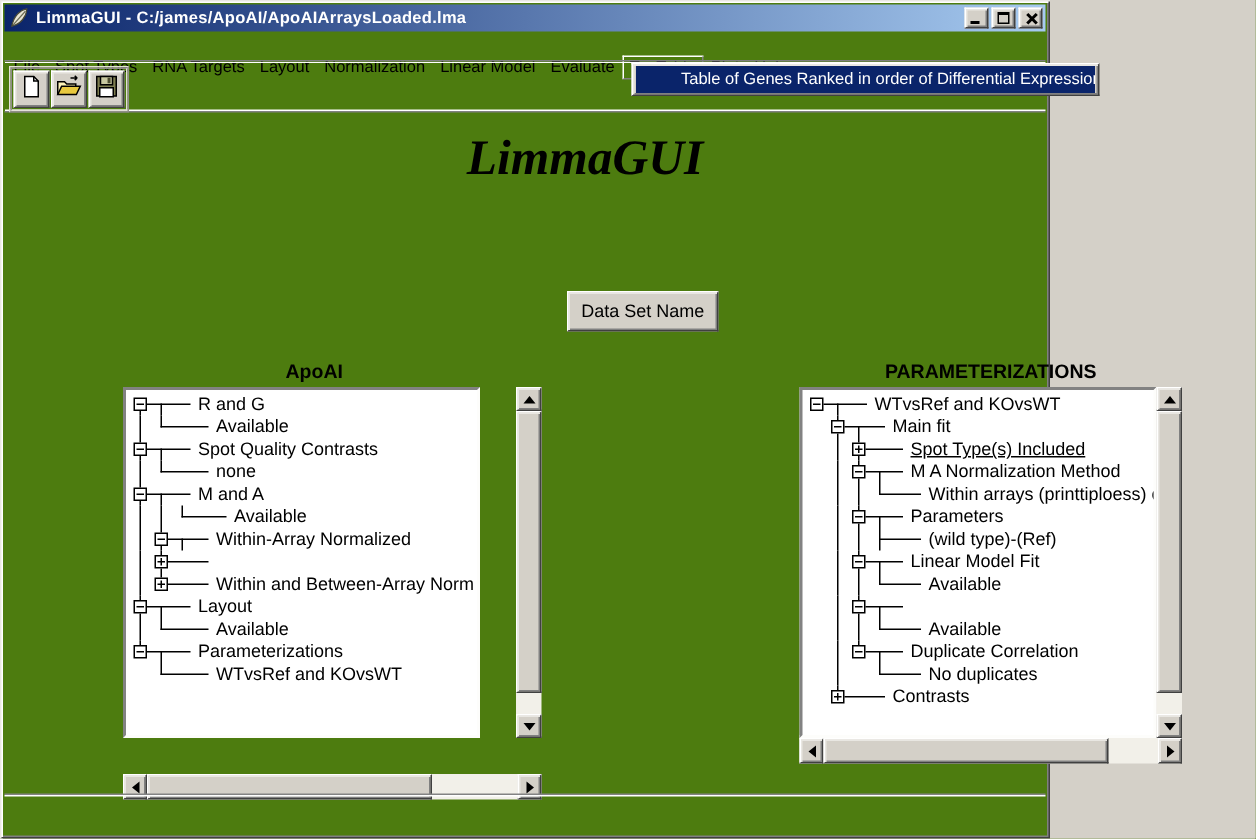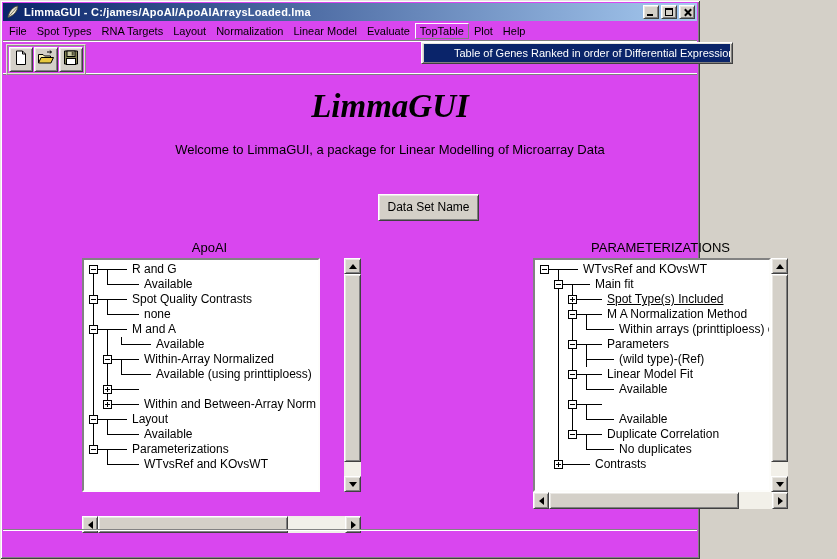--- a/index.html
+++ b/index.html
@@ -1,38 +1,38 @@
 <!DOCTYPE html>
 <html><head>
 <meta charset="utf-8">
 <style>
   html,body{margin:0;padding:0;width:837px;height:559px;overflow:hidden;background:#d4d0c8;}
   *{box-sizing:border-box;}
-  .window{position:relative;width:700px;height:559px;background:#d946ef;
+  .window{position:relative;width:700px;height:559px;background:#4d7c0f;
     font-family:"Liberation Sans",sans-serif;color:#000;
     box-shadow:inset 1px 1px 0 #e9e7e2, inset -1px -1px 0 #404040,
                inset 2px 2px 0 #ffffff, inset -2px -2px 0 #808080;}
   
   .titlebar{position:absolute;left:3px;top:3px;right:3px;height:18px;display:flex;
     align-items:center;padding:0 2px;color:#fff;font-weight:bold;font-size:11px;
     background:linear-gradient(to right,#0a246a,#a6caf0);}
   .app-icon{width:14px;height:14px;margin:0 4px 0 1px;flex:0 0 auto;}
   .title-text{white-space:nowrap;letter-spacing:.2px;}
   .win-btns{margin-left:auto;display:flex;}
   .win-btn{position:relative;width:16px;height:14px;background:#d4d0c8;margin-left:2px;
     border:1px solid;border-color:#ffffff #404040 #404040 #ffffff;
     box-shadow:inset 1px 1px 0 #e9e7e2, inset -1px -1px 0 #808080;}
   .glyph-min{position:absolute;left:3px;bottom:2px;width:6px;height:2px;background:#000;}
   .glyph-max{position:absolute;left:3px;top:2px;width:8px;height:8px;border:1px solid #000;border-top:2px solid #000;}
   .glyph-close{position:absolute;left:3px;top:2px;width:9px;height:9px;}
   .glyph-close::before,.glyph-close::after{content:'';position:absolute;left:4px;top:0;width:2px;height:9px;background:#000;}
   .glyph-close::before{transform:rotate(45deg);}
   .glyph-close::after{transform:rotate(-45deg);}
   
-  .menubar{position:absolute;left:4px;top:22px;right:4px;height:18px;display:flex;
+  .menubar{position:absolute;left:4px;top:36px;right:4px;height:18px;display:flex;
     align-items:center;font-size:11px;}
   .menu-item{padding:1px 5px;height:16px;line-height:14px;white-space:nowrap;}
   .menu-item.active{border:1px solid;border-color:#ffffff #808080 #808080 #ffffff;padding:0 4px;}
   
   .dropdown{position:absolute;left:421px;top:42px;width:312px;height:22px;z-index:20;
     background:#d4d0c8;padding:1px;
     border:1px solid;border-color:#ffffff #404040 #404040 #ffffff;
     box-shadow:inset 1px 1px 0 #e9e7e2, inset -1px -1px 0 #808080;}
   .dropdown-item{height:18px;line-height:18px;margin:0 1px;color:#fff;font-size:11px;
     padding-left:30px;white-space:nowrap;overflow:hidden;}
@@ -46,21 +46,21 @@
     background:#d4d0c8;border:1px solid;border-color:#ffffff #404040 #404040 #ffffff;
     box-shadow:inset 1px 1px 0 #e9e7e2, inset -1px -1px 0 #808080;}
   
   .main-title{position:absolute;top:88px;left:0;width:780px;text-align:center;
     font-family:"Liberation Serif",serif;font-style:italic;font-weight:bold;font-size:33px;}
   .subtitle{position:absolute;top:142px;left:0;width:780px;text-align:center;font-size:13px;}
   .dataset-btn{position:absolute;left:378px;top:194px;width:101px;height:27px;
     background:#d4d0c8;font-size:12px;text-align:center;line-height:24px;
     border:1px solid;border-color:#ffffff #404040 #404040 #ffffff;
     box-shadow:inset 1px 1px 0 #e9e7e2, inset -1px -1px 0 #808080;}
-  .tree-header{position:absolute;top:240px;font-weight:normal;font-size:13px;text-align:center;white-space:nowrap;}
+  .tree-header{position:absolute;top:240px;font-weight:bold;font-size:13px;text-align:center;white-space:nowrap;}
   #header-left{left:82px;width:255px;}
   #header-right{left:533px;width:255px;}
   
   .tree-widget{position:absolute;top:258px;display:grid;
     grid-template-columns:238px 17px;grid-template-rows:234px 17px;}
   #tree-widget-left{left:82px;gap:24px;}
   #tree-widget-right{left:533px;}
   .tree-content{background:#fff;overflow:hidden;position:relative;padding:2px 0 0 2px;
     border:2px solid;border-color:#828282 #fdfdfb #fdfdfb #828282;}
   .tree-row{position:relative;height:15px;}
@@ -155,21 +155,20 @@
             </svg></span>
         </div>
       </div>
   </div>
 
   <div class="dropdown" id="dropdown">
       <div class="dropdown-item" style="background: rgb(10, 36, 106); color: rgb(255, 255, 255);">Table of Genes Ranked in order of Differential Expression</div>
     </div>
 
   <div class="main-title">LimmaGUI</div>
-  <div class="subtitle">Welcome to LimmaGUI, a package for Linear Modelling of Microarray Data</div>
 
   <div class="dataset-btn">Data Set Name</div>
 
   <div class="tree-header" id="header-left">ApoAI</div>
   <div class="tree-header" id="header-right">PARAMETERIZATIONS</div>
 
   <div class="tree-widget" id="tree-widget-left">
     <div class="tree-content" id="tree-left">
         <div class="tree-row">
           <i class="t-line" style="left: 7px; top: 7px; width: 1px; height: 8px;"></i>
@@ -219,27 +218,20 @@
         </div>
         <div class="tree-row">
           <i class="t-line" style="left: 7px; top: 0px; width: 1px; height: 15px;"></i>
           <i class="t-line" style="left: 21px; top: 0px; width: 1px; height: 15px;"></i>
           <i class="t-line" style="left: 21px; top: 7px; width: 32px; height: 1px;"></i>
           <i class="t-line" style="left: 35px; top: 7px; width: 1px; height: 8px;"></i>
           <span class="t-box minus" style="left: 17px;">
             <i class="h"></i>
           </span>
           <span class="t-label" style="left: 58px;">Within-Array Normalized</span>
-        </div>
-        <div class="tree-row">
-          <i class="t-line" style="left: 7px; top: 0px; width: 1px; height: 15px;"></i>
-          <i class="t-line" style="left: 21px; top: 0px; width: 1px; height: 15px;"></i>
-          <i class="t-line" style="left: 35px; top: 0px; width: 1px; height: 8px;"></i>
-          <i class="t-line" style="left: 35px; top: 7px; width: 30px; height: 1px;"></i>
-          <span class="t-label" style="left: 70px;">Available (using printtiploess)</span>
         </div>
         <div class="tree-row">
           <i class="t-line" style="left: 7px; top: 0px; width: 1px; height: 15px;"></i>
           <i class="t-line" style="left: 21px; top: 0px; width: 1px; height: 15px;"></i>
           <i class="t-line" style="left: 21px; top: 7px; width: 32px; height: 1px;"></i>
           <span class="t-box plus" style="left: 17px;">
             <i class="h"></i>
             <i class="v"></i>
           </span>
         </div>

